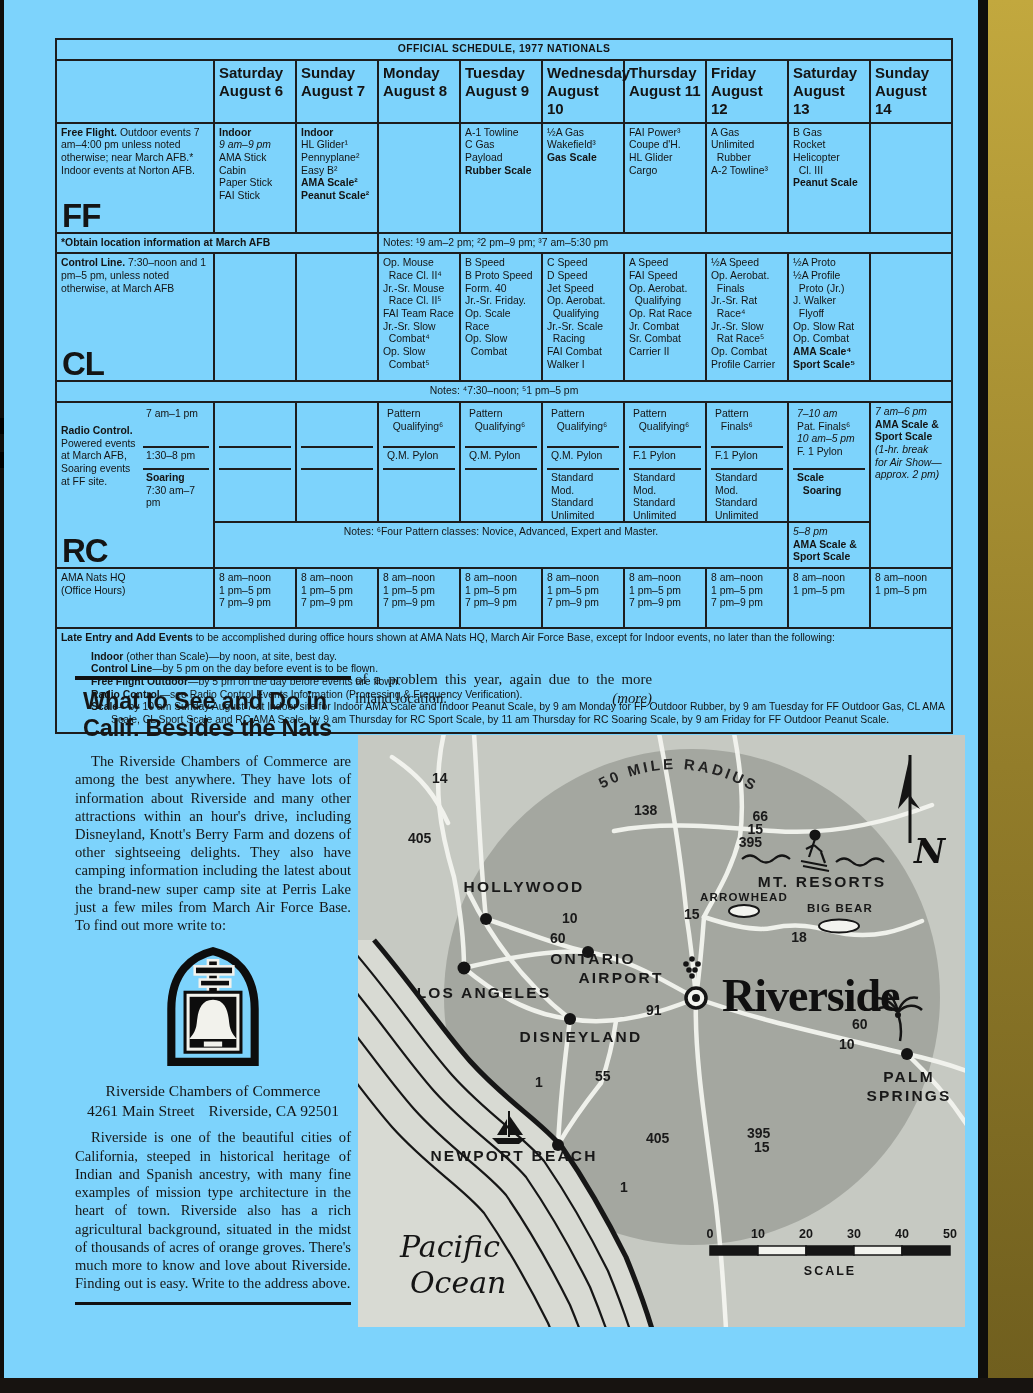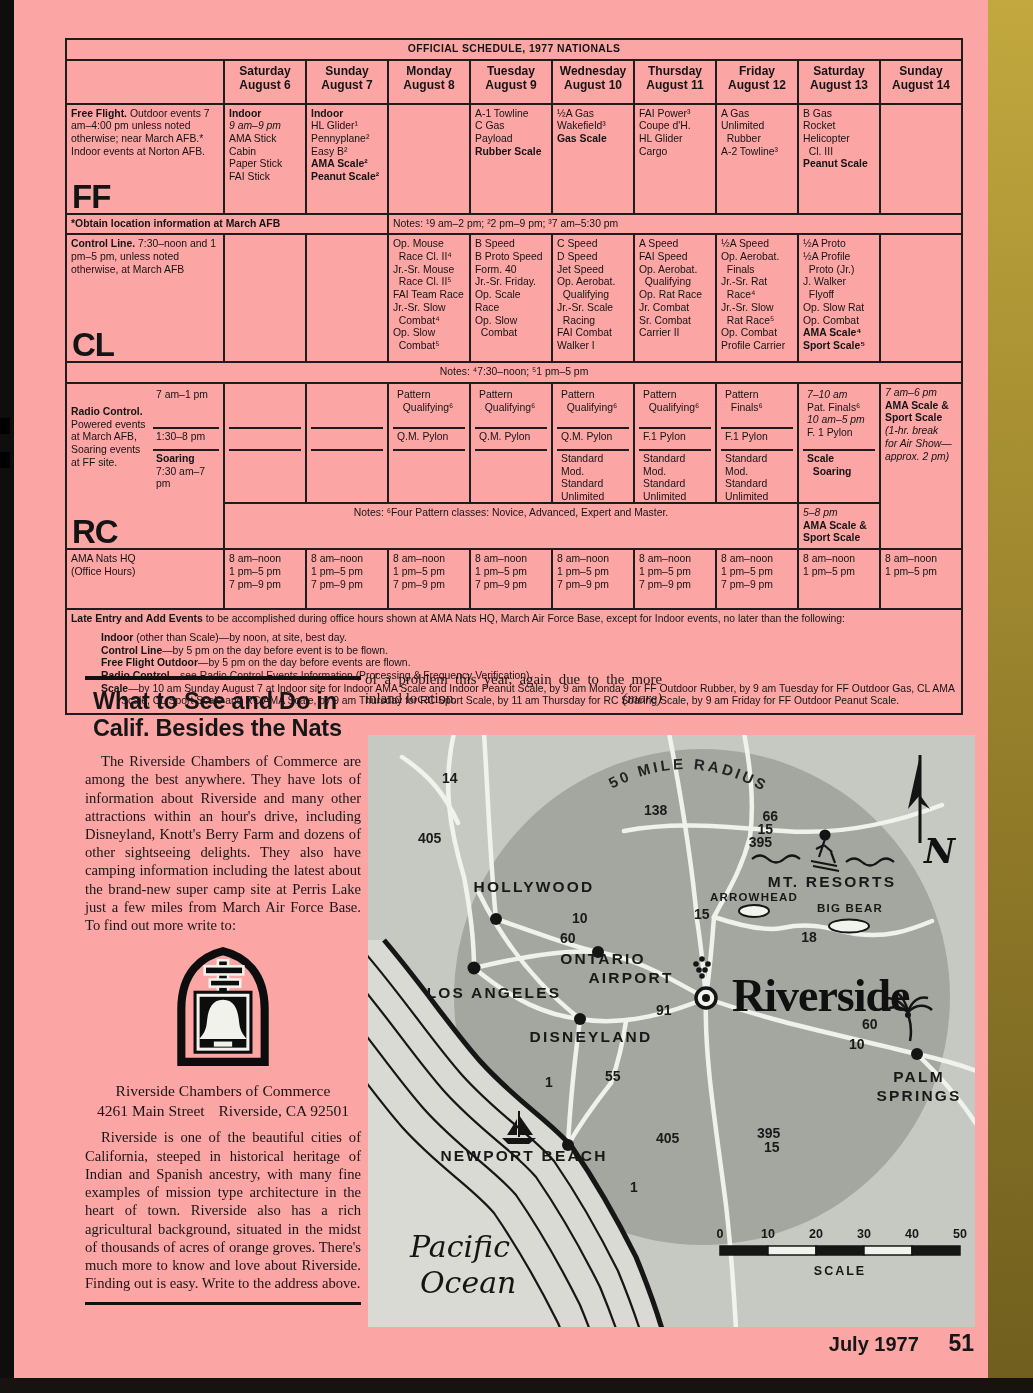--- a/index.html
+++ b/index.html
@@ -2,29 +2,29 @@
 <html><head>
 <meta charset="utf-8">
 <style>
   html,body{margin:0;padding:0;background:#0f0e0c;}
   .stage{position:relative;width:1033px;height:1393px;overflow:hidden;
          font-family:"Liberation Sans","DejaVu Sans",sans-serif;color:#161616;}
   .edge-right{position:absolute;right:0;top:0;width:45px;height:1393px;
               background:linear-gradient(180deg,#c2a83e,#937d2a 55%,#6f5e1e);}
   .edge-bottom{position:absolute;left:0;top:1378px;width:1033px;height:15px;background:#171310;}
   .edge-mark{position:absolute;left:0;width:10px;height:16px;background:#000;}
-  .page{position:absolute;left:14px;top:0;width:974px;height:1378px;background:#fca5a5;}
+  .page{position:absolute;left:4px;top:0;width:974px;height:1378px;background:#7dd3fc;}
 
   
   table.sched{position:absolute;left:51px;top:38px;width:896px;border-collapse:collapse;table-layout:fixed;}
   table.sched td{border:2px solid #1d1d1d;vertical-align:top;padding:3px 4px;
                  font-size:10.4px;line-height:1.22;color:#141414;}
   td.title-cell{font-size:15px;font-weight:bold;text-align:center;padding:4px;letter-spacing:.4px;}
   td.dayhead{height:36px;}
-  td.dayhead .ln{font-weight:bold;font-size:12px;text-align:center;}
+  td.dayhead .ln{font-weight:bold;font-size:15px;}
   td.rowhead{position:relative;padding:4px 5px;font-size:10.4px;}
   .abbr{position:absolute;left:5px;bottom:0;font-size:33px;font-weight:bold;letter-spacing:-1px;line-height:1;}
   td.notes-cell{font-size:10.6px;padding:3px 6px;vertical-align:middle;}
   .center{text-align:center;margin-left:47px;}
   .b{font-weight:bold;} .i{font-style:italic;}
   .ln{white-space:pre-wrap;}
   td.ffcell{height:102px;} td.clcell{height:120px;} td.hqcell{height:52px;}
   
   .rc-grid{display:grid;grid-template-columns:82px 1fr;height:100%;}
   .rc-left{padding-right:2px;margin-top:19px;}
@@ -646,19 +646,15 @@
             <text x="496" y="503" text-anchor="middle" class="scalenum">30</text>
             <rect x="496" y="511" width="48" height="9" fill="#f2f3ee" stroke="#161616" stroke-width="1.5"></rect>
             <text x="544" y="503" text-anchor="middle" class="scalenum">40</text>
             <rect x="544" y="511" width="48" height="9" fill="#161616" stroke="#161616" stroke-width="1.5"></rect>
             <text x="592" y="503" text-anchor="middle" class="scalenum">50</text>
           </g>
         <text class="scalelabel" x="472" y="540" text-anchor="middle">SCALE</text>
       </svg>
     </div>
 
-    <div class="pagefoot">
-      <span>July 1977</span>
-      <span class="pagenum">51</span>
-    </div>
 
   </div>
 </div>
 
 </body></html>

